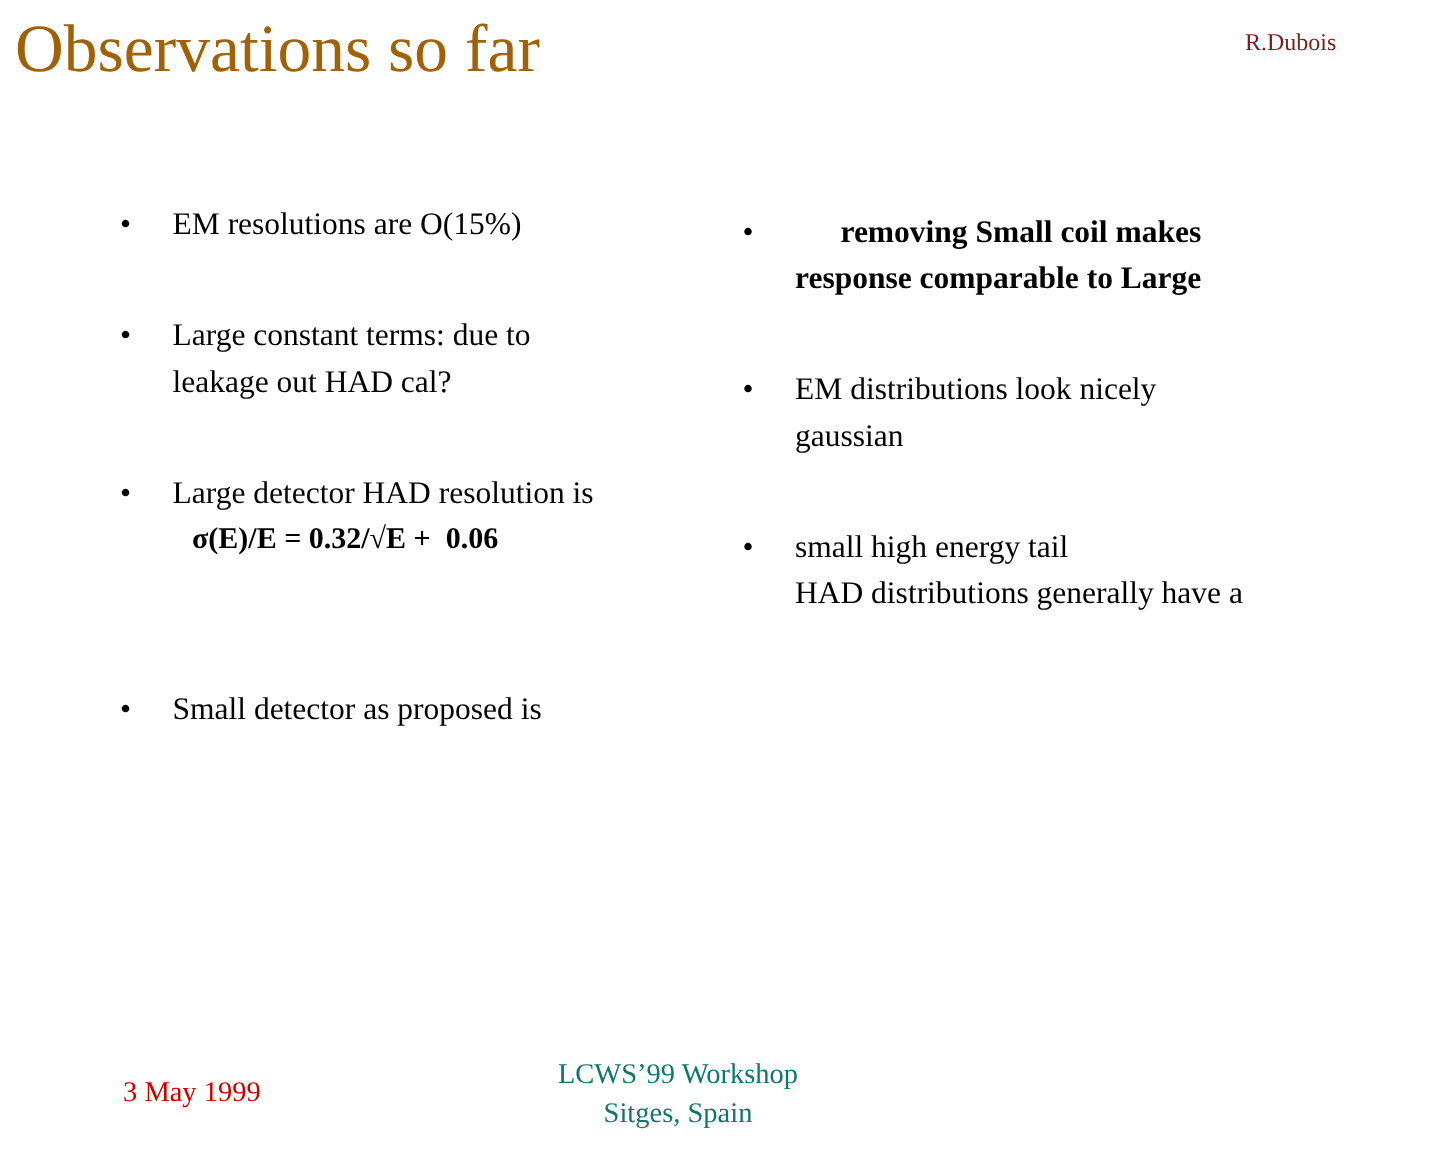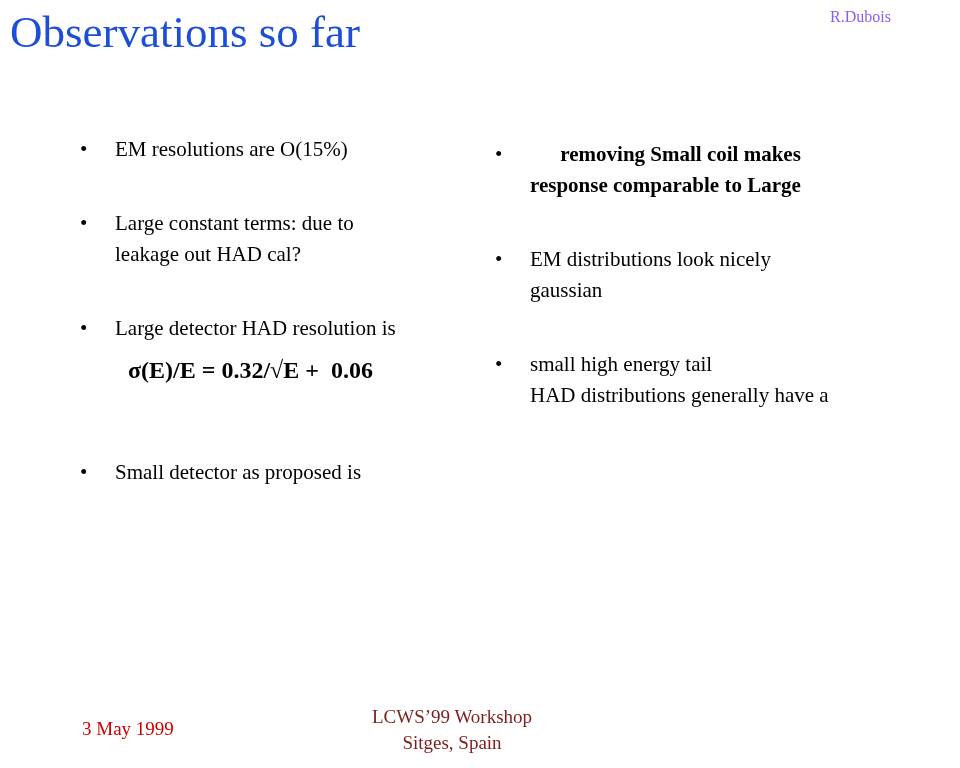--- a/index.html
+++ b/index.html
@@ -11,30 +11,30 @@
     font-family: "Liberation Serif", serif;
     overflow: hidden;
   }
   .slide-title {
     position: absolute;
     left: 10px;
     top: 8px;
     font-size: 45px;
     line-height: 1.1;
     font-weight: 400;
-    color: #1d4ed8;
+    color: #a16207;
     white-space: nowrap;
     margin: 0;
   }
   .author {
     position: absolute;
     left: 830px;
-    top: 8px;
+    top: 20px;
     font-size: 16px;
-    color: #8b5cf6;
+    color: #7f1d1d;
     white-space: nowrap;
   }
   .bullet {
     position: absolute;
     display: flex;
     color: #000000;
   }
   .bullet .marker {
     width: 35px;
     flex: 0 0 35px;
@@ -43,44 +43,44 @@
   }
   .bullet .btext {
     font-size: 21px;
     line-height: 31px;
   }
   .bullet.col-left  { left: 80px;  width: 400px; }
   .bullet.col-right { left: 495px; width: 420px; }
   .bullet.bold .btext { font-weight: bold; text-align: right; }
   .formula {
     font-weight: bold;
-    font-size: 24px;
+    font-size: 20px;
     line-height: 29px;
     white-space: pre;
     padding-left: 13px;
-    margin-top: 12px;
+    margin-top: 1px;
   }
   .footer-date {
     position: absolute;
     left: 82px;
     top: 704px;
     font-size: 19px;
     color: #cc0000;
     white-space: nowrap;
     margin-top: 14px;
   }
   .footer-center {
     position: absolute;
     left: 302px;
     top: 704px;
     width: 300px;
     text-align: center;
     font-size: 19px;
     line-height: 26px;
-    color: #7f1d1d;
+    color: #0f766e;
   }
 </style>
 </head>
 <body>
 
 <div class="slide">
 
   <h1 class="slide-title">Observations so far</h1>
 
   <div class="author">R.Dubois</div>

